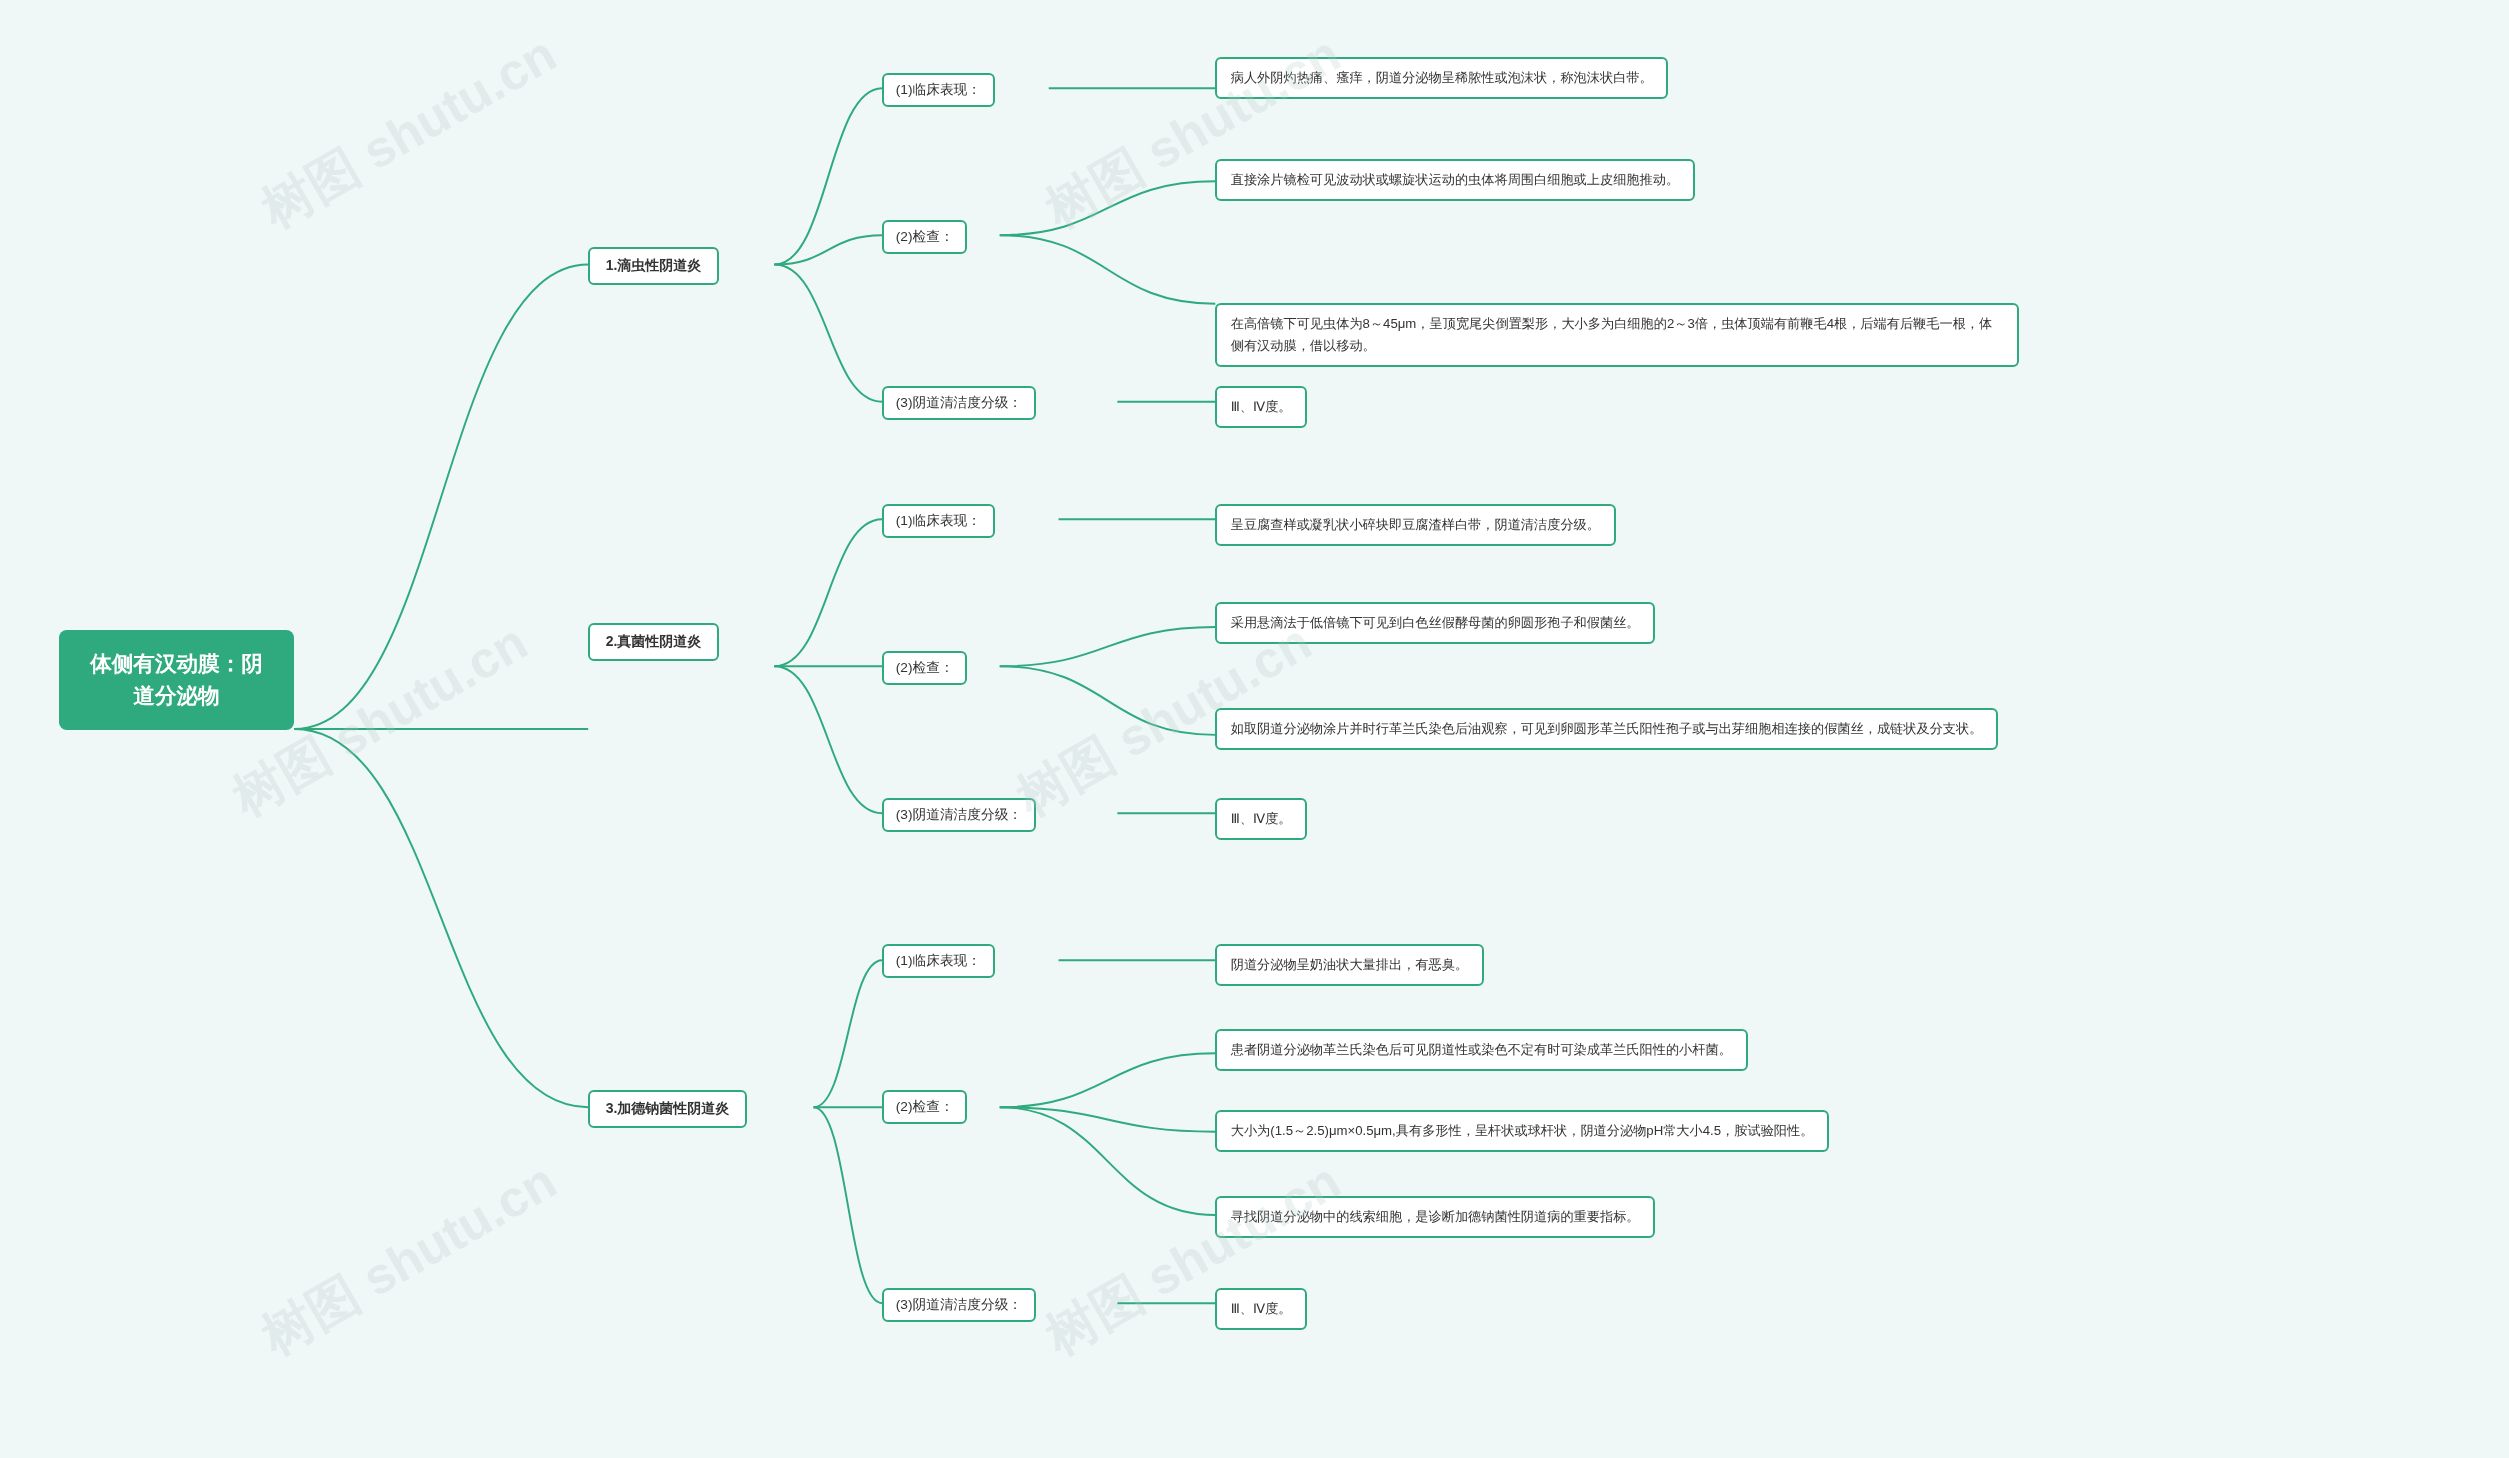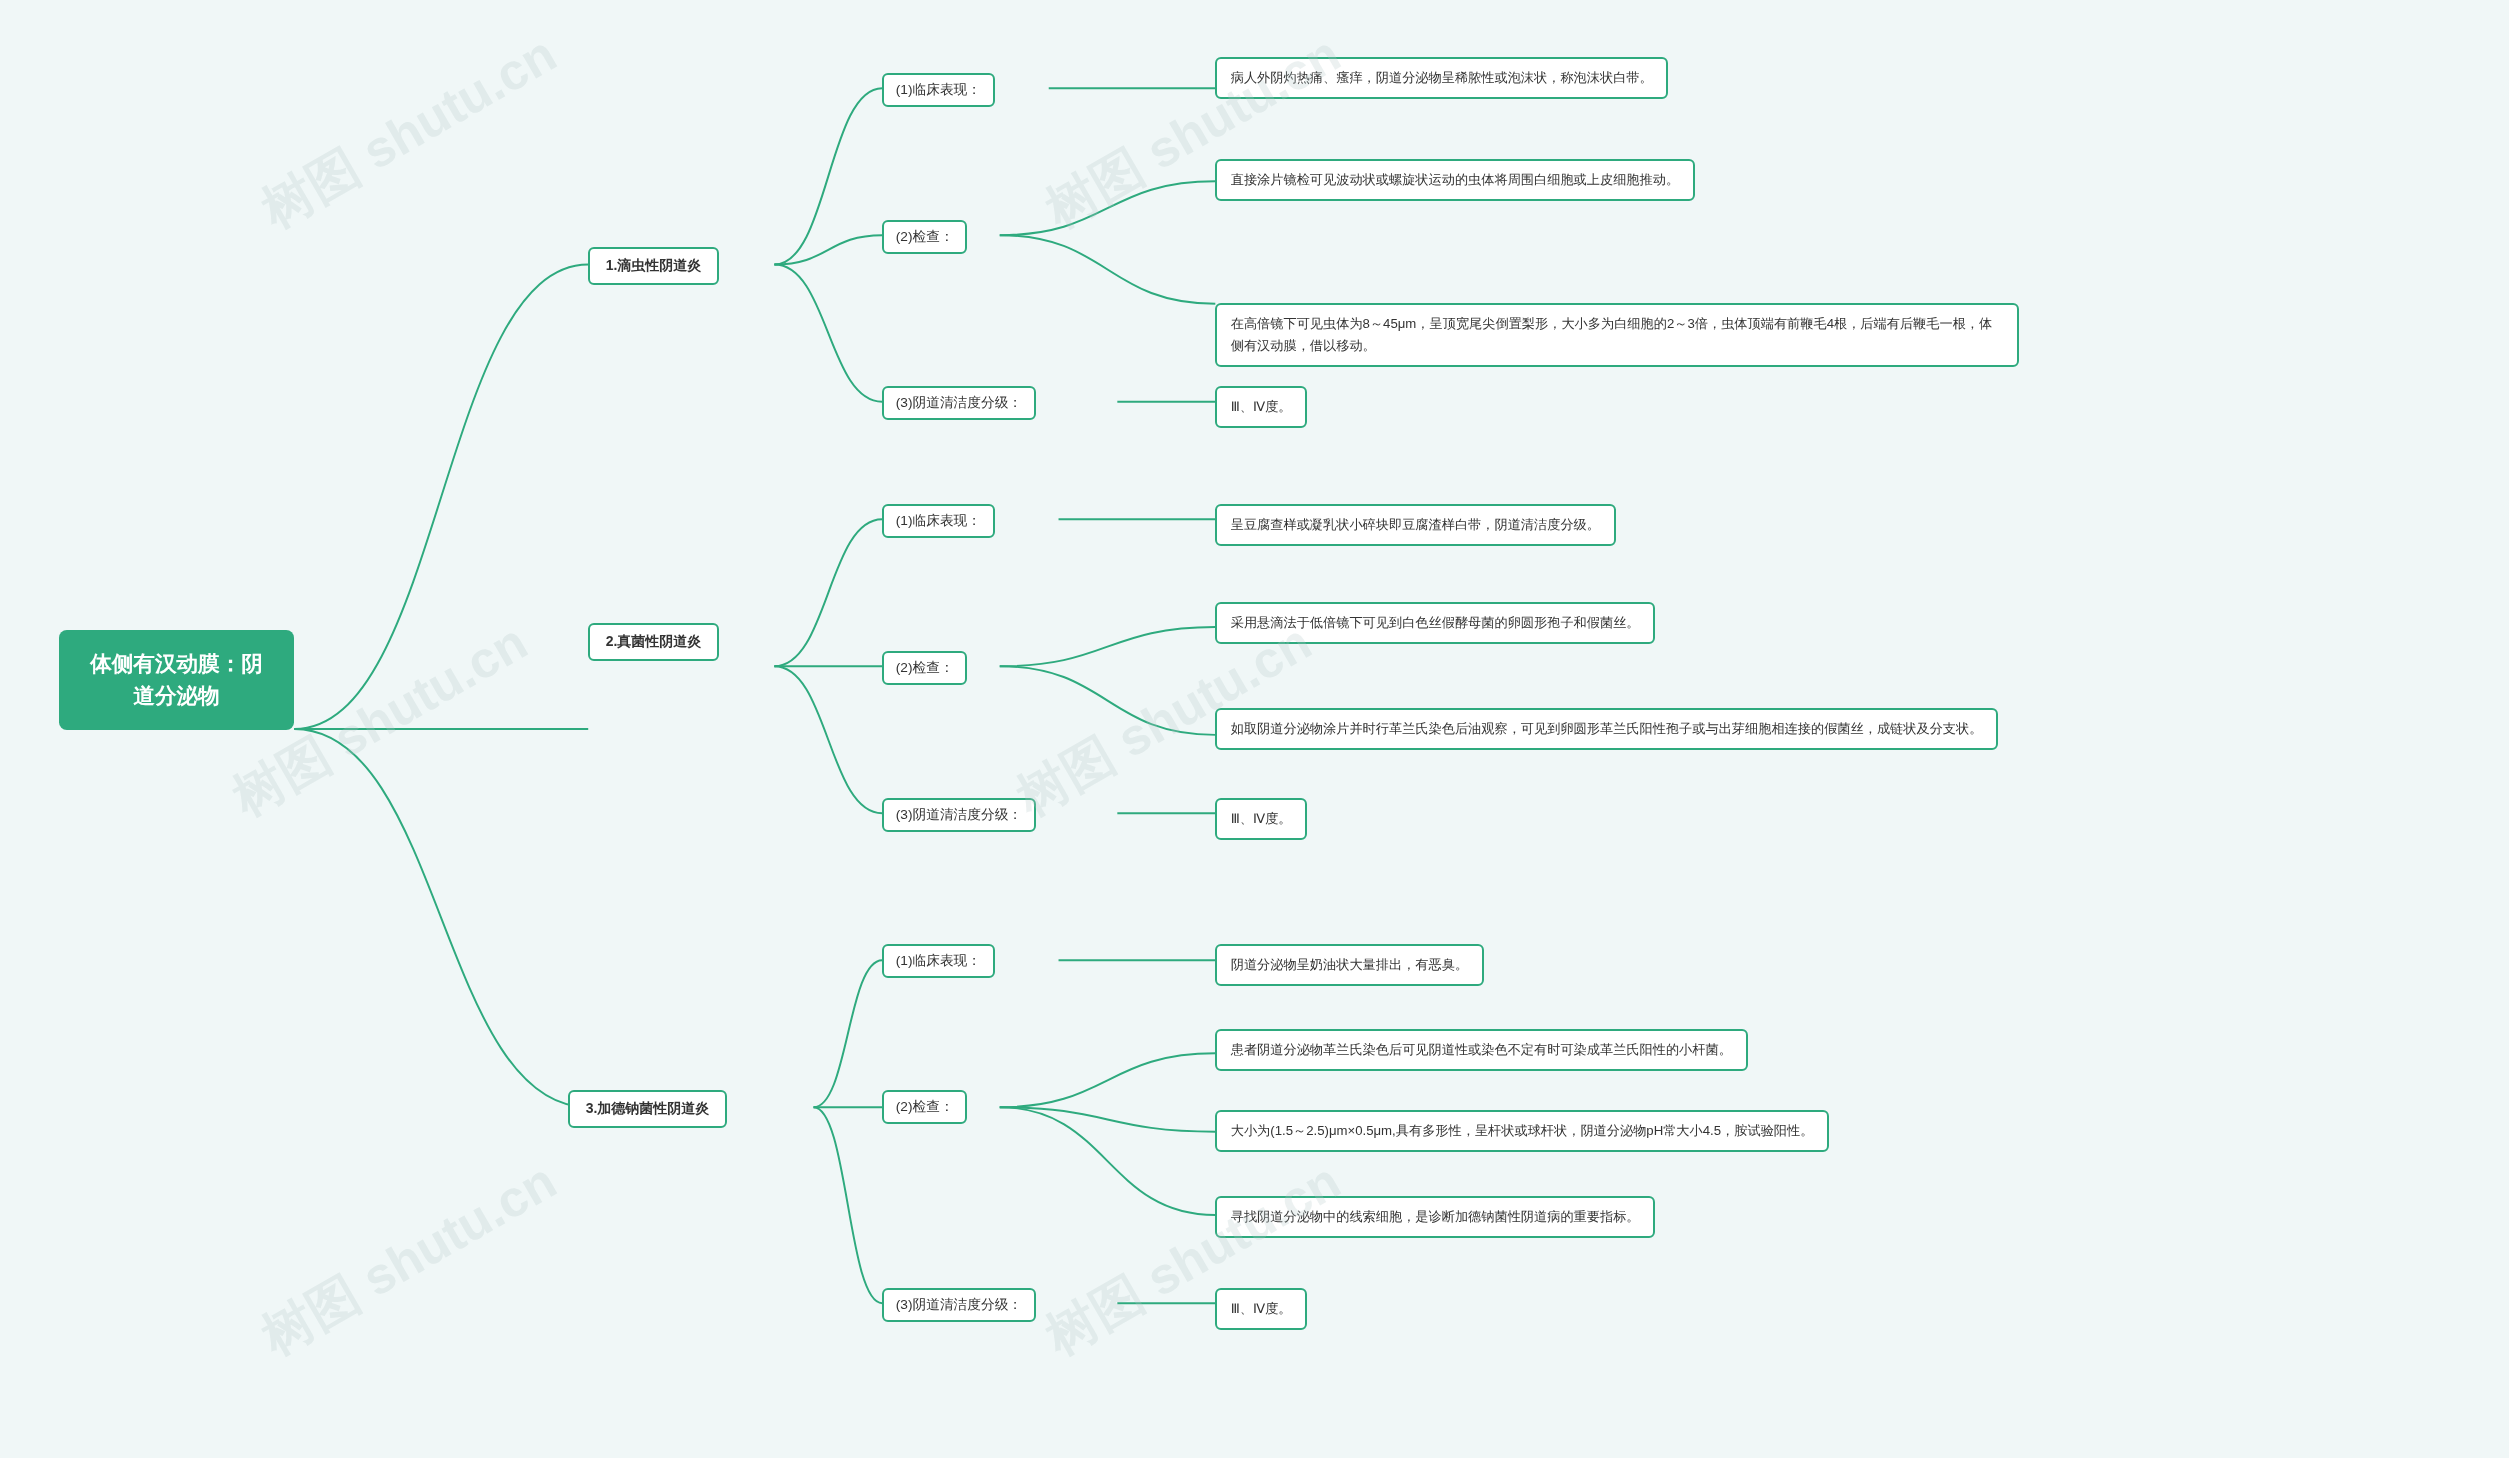--- a/index.html
+++ b/index.html
@@ -177,21 +177,21 @@
   <div class="l2-node" style="position:absolute; top:651px; left:882px;">(2)检查：</div>
 
   <div class="l3-node" style="position:absolute; top:602px; left:1215px; max-width:804px;">采用悬滴法于低倍镜下可见到白色丝假酵母菌的卵圆形孢子和假菌丝。</div>
 
   <div class="l3-node" style="position:absolute; top:708px; left:1215px; max-width:804px;">如取阴道分泌物涂片并时行革兰氏染色后油观察，可见到卵圆形革兰氏阳性孢子或与出芽细胞相连接的假菌丝，成链状及分支状。</div>
 
   <div class="l2-node" style="position:absolute; top:798px; left:882px;">(3)阴道清洁度分级：</div>
 
   <div class="l3-node" style="position:absolute; top:798px; left:1215px; max-width:157px;">Ⅲ、Ⅳ度。</div>
 
-  <div class="l1-node" style="position:absolute; top:1090px; left:568px;">3.加德钠菌性阴道炎</div>
+  <div class="l1-node" style="position:absolute; top:1090px; left:588px;">3.加德钠菌性阴道炎</div>
 
   <div class="l2-node" style="position:absolute; top:944px; left:882px;">(1)临床表现：</div>
 
   <div class="l3-node" style="position:absolute; top:944px; left:1215px; max-width:588px;">阴道分泌物呈奶油状大量排出，有恶臭。</div>
 
   <div class="l2-node" style="position:absolute; top:1090px; left:882px;">(2)检查：</div>
 
   <div class="l3-node" style="position:absolute; top:1029px; left:1215px; max-width:804px;">患者阴道分泌物革兰氏染色后可见阴道性或染色不定有时可染成革兰氏阳性的小杆菌。</div>
 
   <div class="l3-node" style="position:absolute; top:1110px; left:1215px; max-width:804px;">大小为(1.5～2.5)μm×0.5μm,具有多形性，呈杆状或球杆状，阴道分泌物pH常大小4.5，胺试验阳性。</div>

